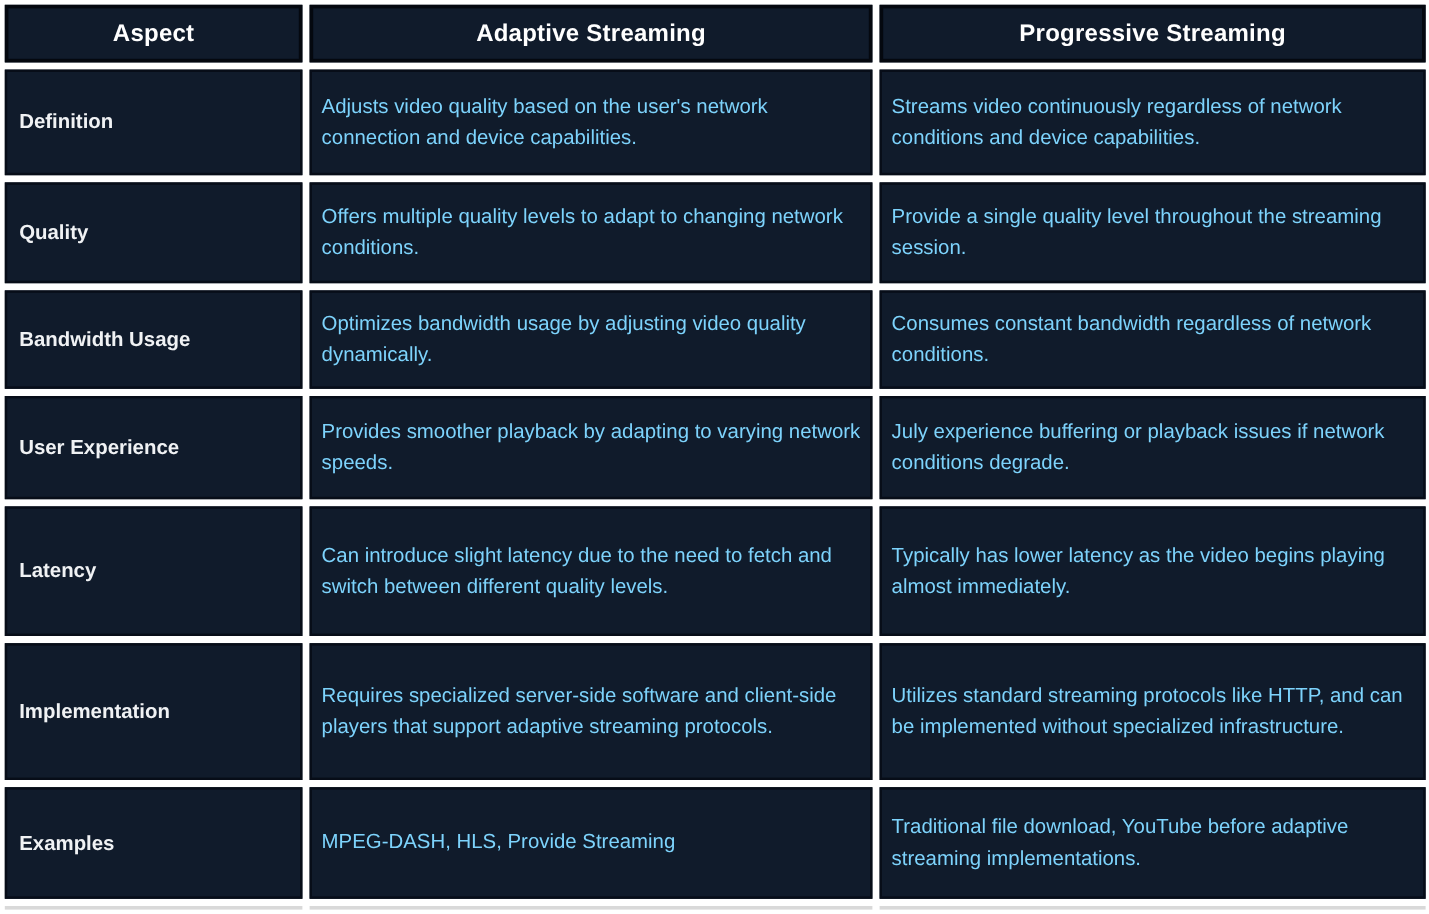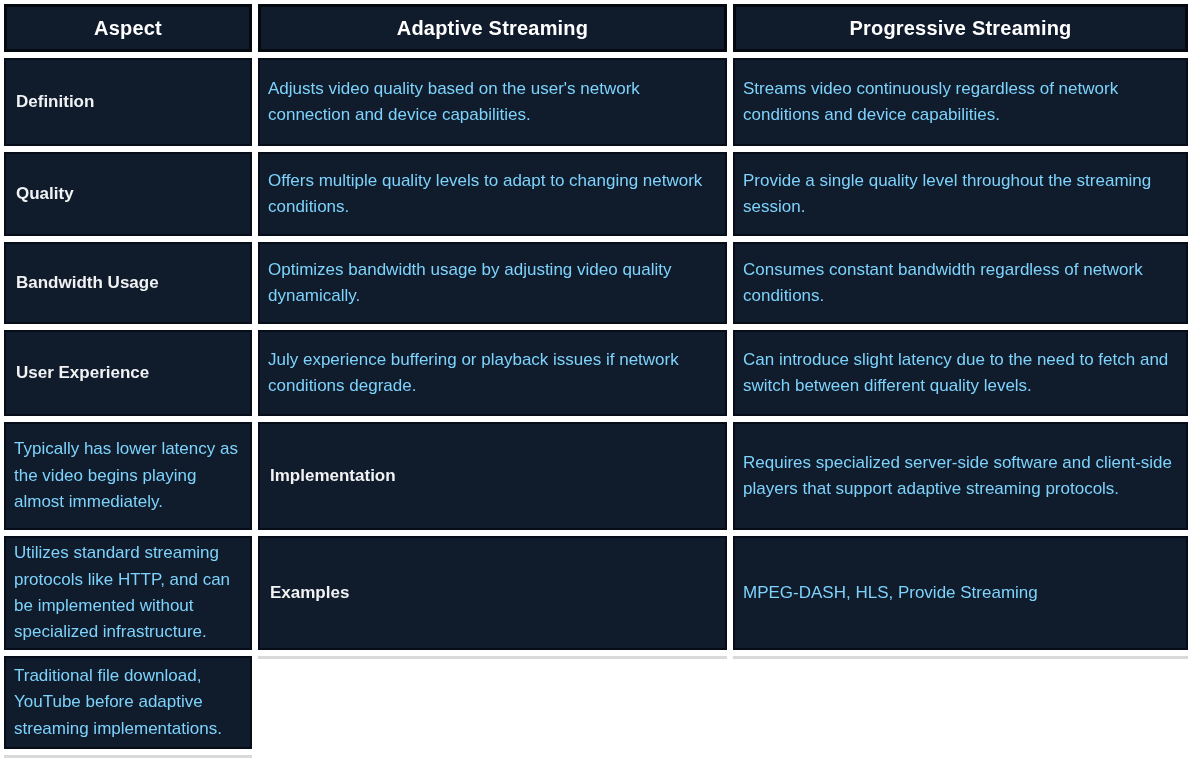--- a/index.html
+++ b/index.html
@@ -91,23 +91,27 @@
     <div class="cell aspect-cell">Bandwidth Usage</div>
     <div class="cell desc-cell">
         <span>Optimizes bandwidth usage by adjusting video quality dynamically.</span>
       </div>
     <div class="cell desc-cell">
         <span>Consumes constant bandwidth regardless of network conditions.</span>
       </div>
 
     <div class="cell aspect-cell">User Experience</div>
     <div class="cell desc-cell">
+        <span>Provides smoother playback by adapting to varying network speeds.</span>
+      </div>
+    <div class="cell desc-cell">
         <span>July experience buffering or playback issues if network conditions degrade.</span>
       </div>
 
+    <div class="cell aspect-cell">Latency</div>
     <div class="cell desc-cell">
         <span>Can introduce slight latency due to the need to fetch and switch between different quality levels.</span>
       </div>
     <div class="cell desc-cell">
         <span>Typically has lower latency as the video begins playing almost immediately.</span>
       </div>
 
     <div class="cell aspect-cell">Implementation</div>
     <div class="cell desc-cell">
         <span>Requires specialized server-side software and client-side players that support adaptive streaming protocols.</span>

